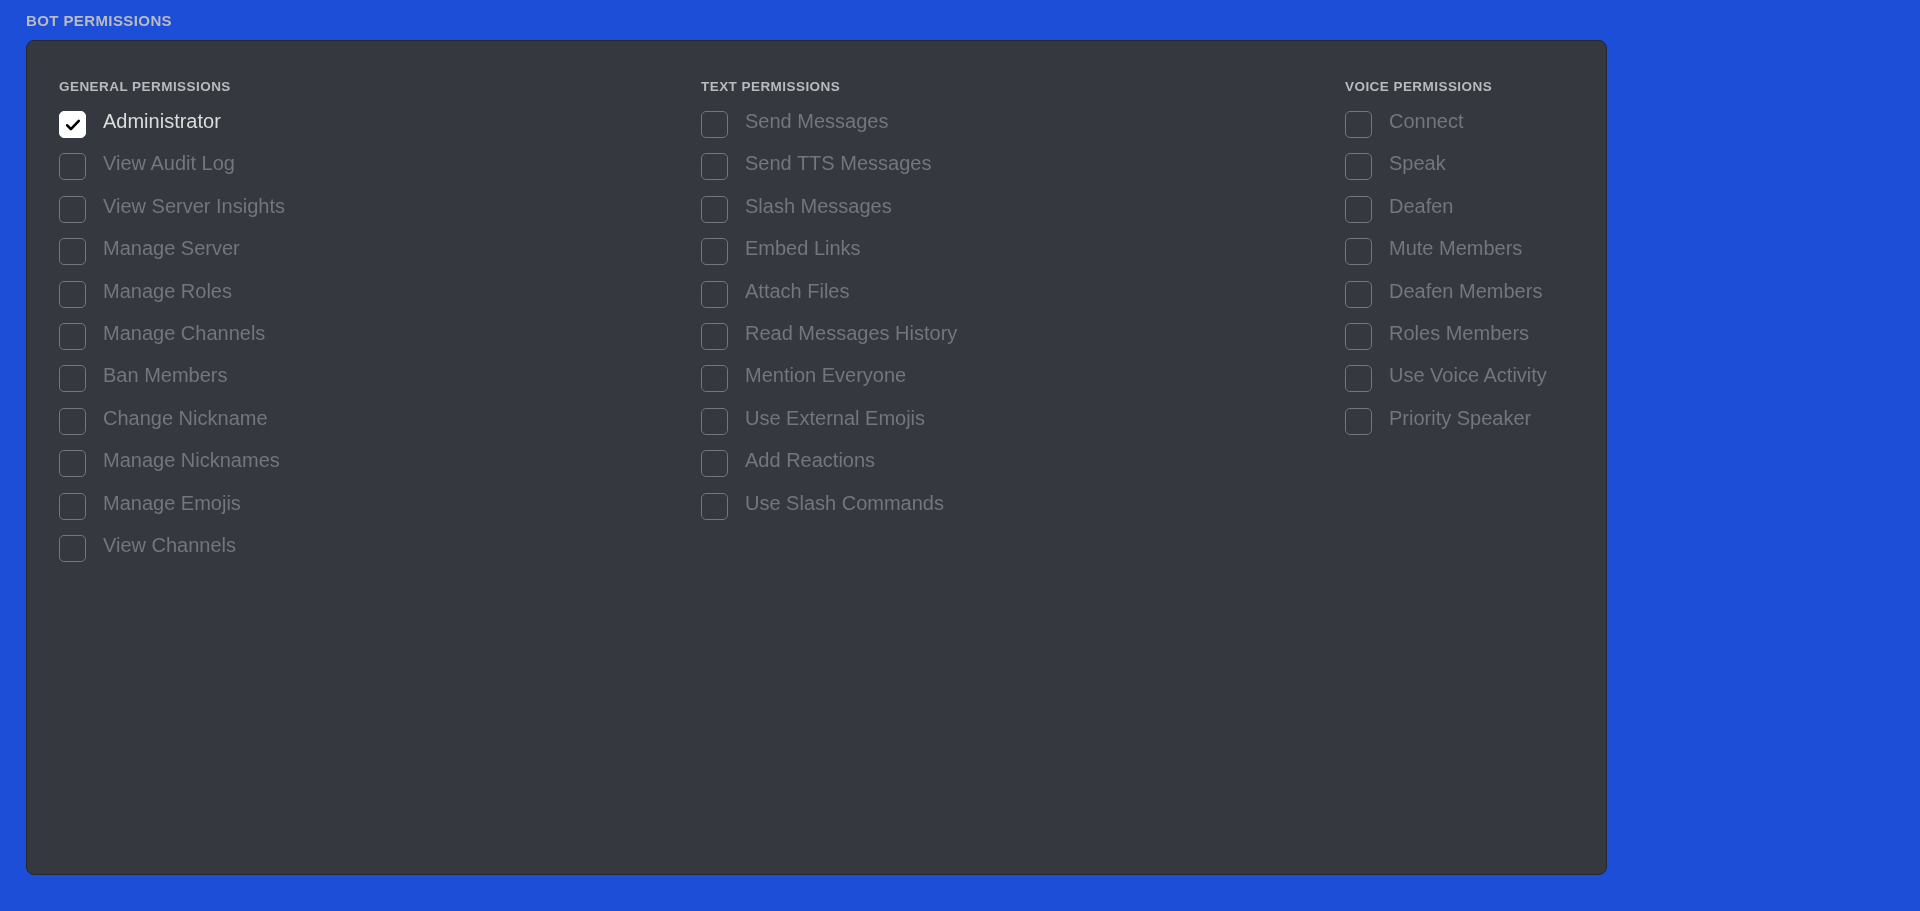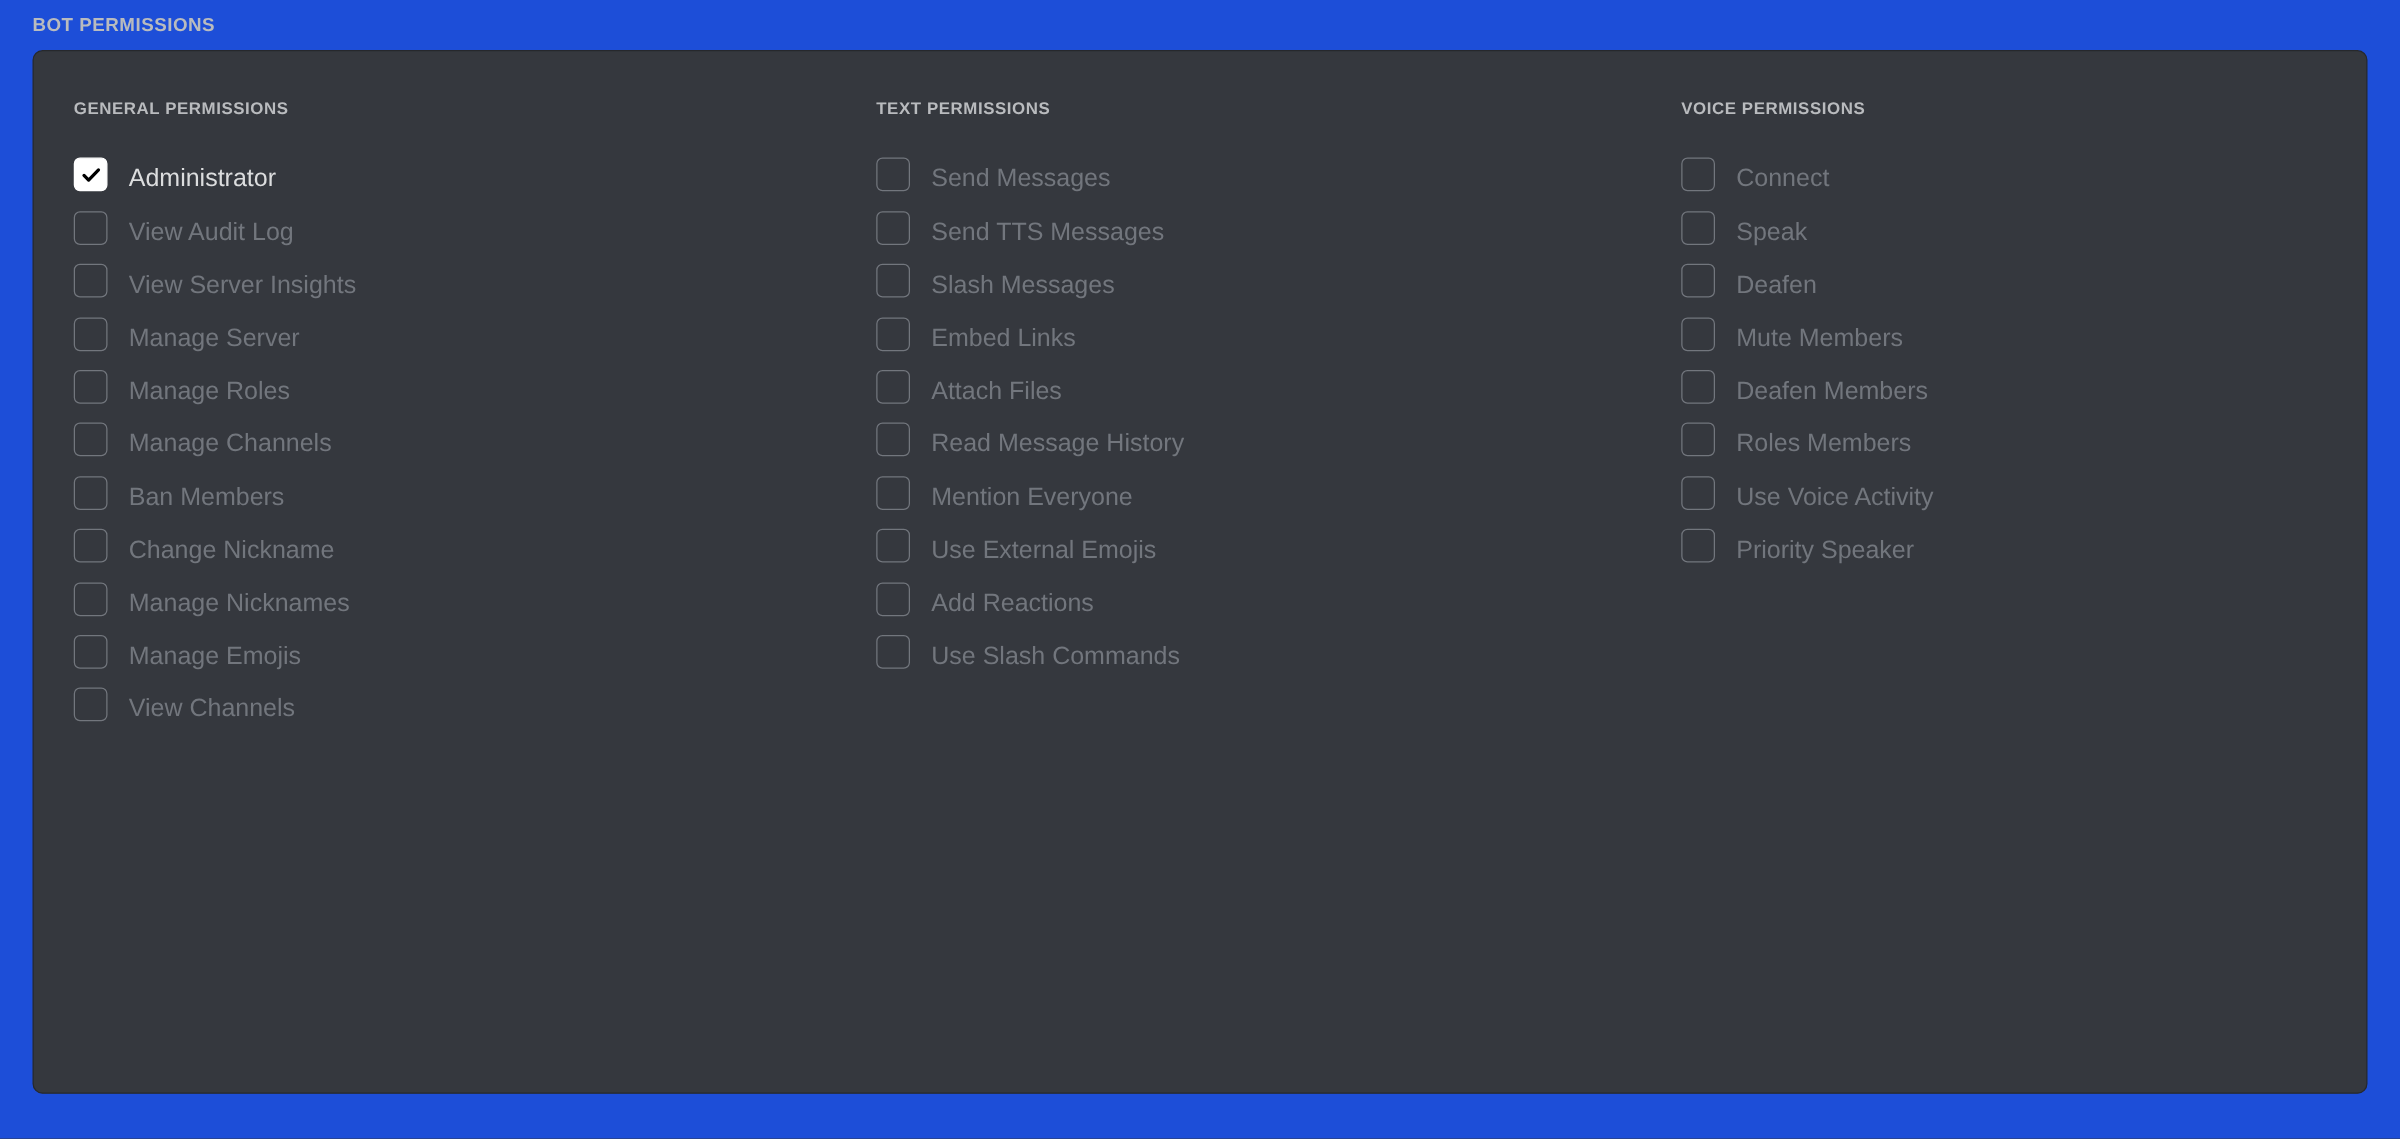--- a/index.html
+++ b/index.html
@@ -34,21 +34,21 @@
     color: #b9bbbe;
     text-transform: uppercase;
     white-space: nowrap;
   }
 
   
   .permissions-panel {
     position: absolute;
     left: 26px;
     top: 40px;
-    width: 1868px;
+    width: 1581px;
     height: 835px;
     background: #35383e;
     border: 1px solid #26282c;
     border-radius: 8px;
     overflow: hidden;
   }
 
   .columns {
     position: absolute;
     left: 0;
@@ -71,21 +71,21 @@
     font-weight: bold;
     letter-spacing: 0.45px;
     color: #b9bbbe;
     text-transform: uppercase;
     margin-bottom: 17px;
     white-space: nowrap;
   }
 
   .perm-row {
     display: flex;
-    align-items: flex-end;
+    align-items: flex-start;
     height: 42.4px;
   }
 
   .checkbox {
     position: relative;
     flex: 0 0 auto;
     width: 27px;
     height: 27px;
     border-radius: 5px;
     border: 1.6px solid #72767d;
@@ -201,21 +201,21 @@
           <div class="perm-row">
             <div class="checkbox"></div>
             <span class="perm-label">Embed Links</span>
           </div>
           <div class="perm-row">
             <div class="checkbox"></div>
             <span class="perm-label">Attach Files</span>
           </div>
           <div class="perm-row">
             <div class="checkbox"></div>
-            <span class="perm-label">Read Message History</span>
+            <span class="perm-label">Read Messages History</span>
           </div>
           <div class="perm-row">
             <div class="checkbox"></div>
             <span class="perm-label">Mention Everyone</span>
           </div>
           <div class="perm-row">
             <div class="checkbox"></div>
             <span class="perm-label">Use External Emojis</span>
           </div>
           <div class="perm-row">

